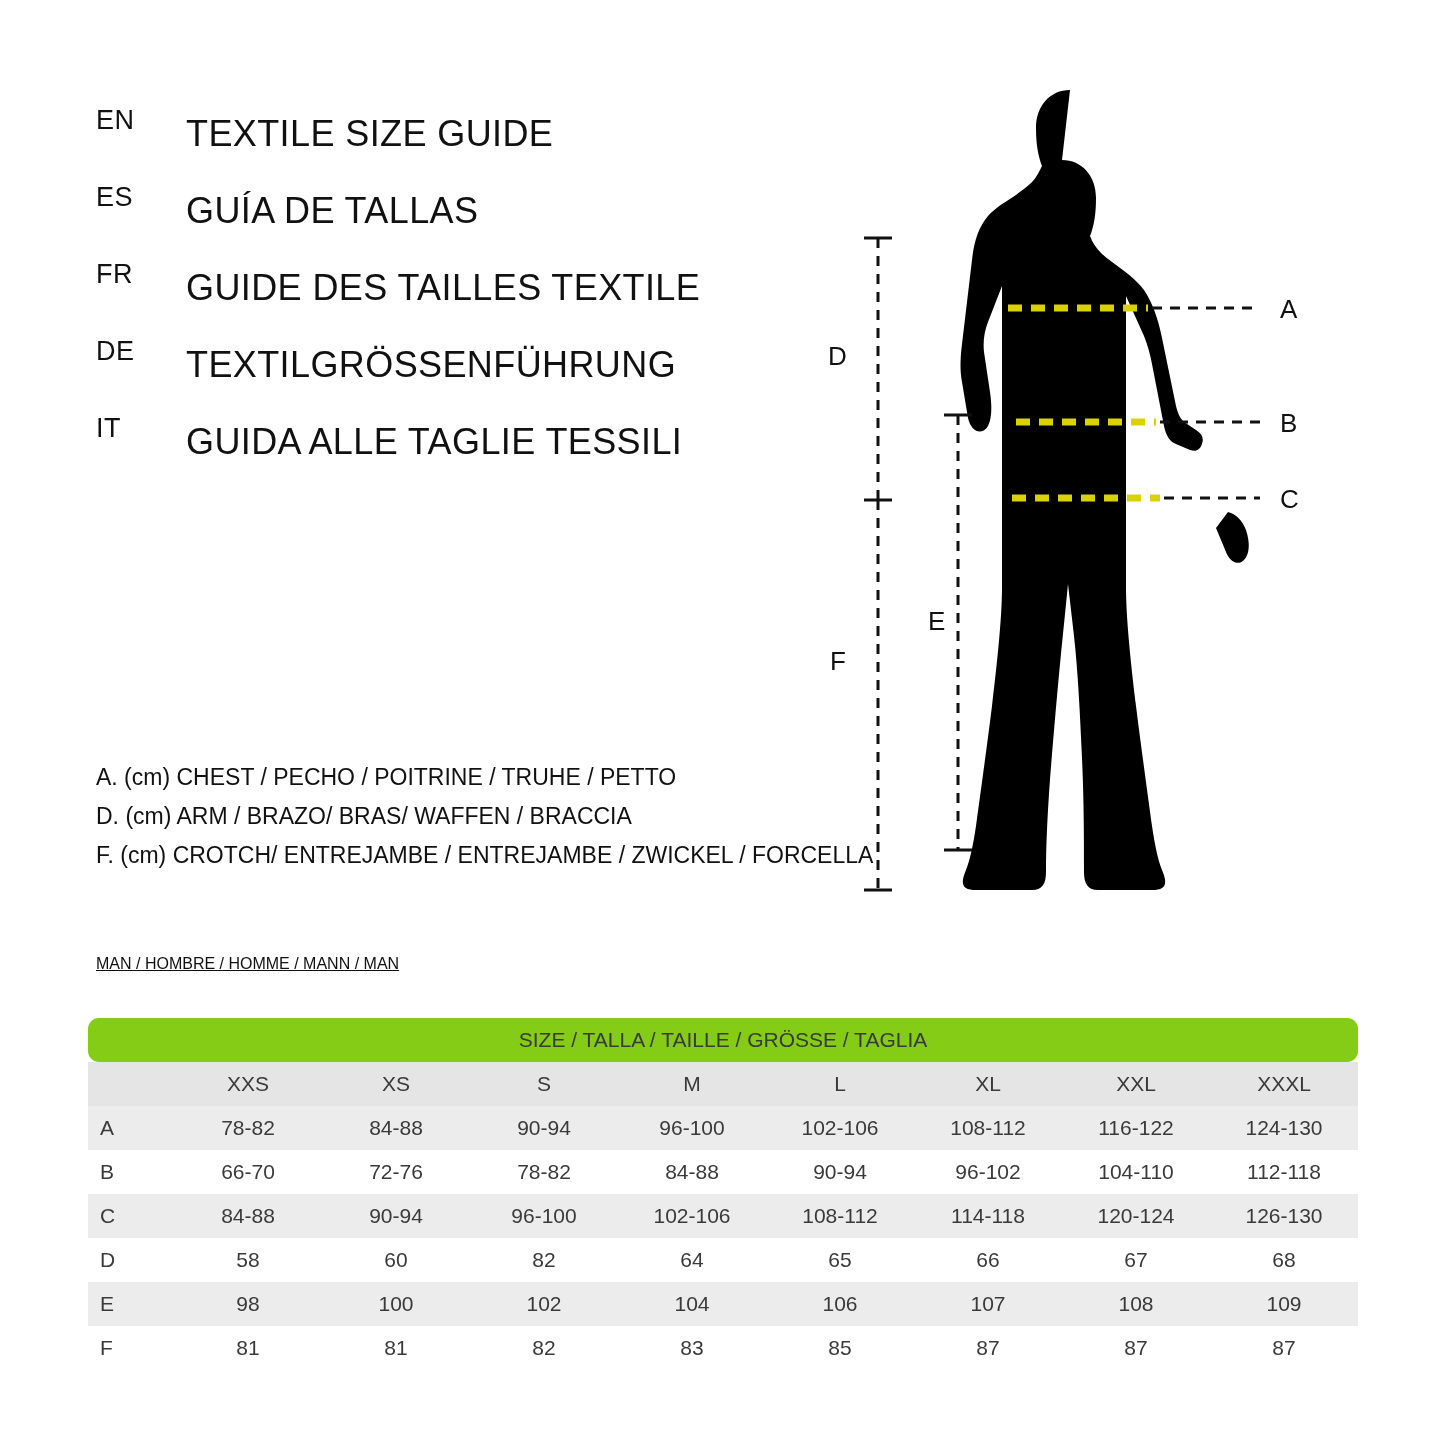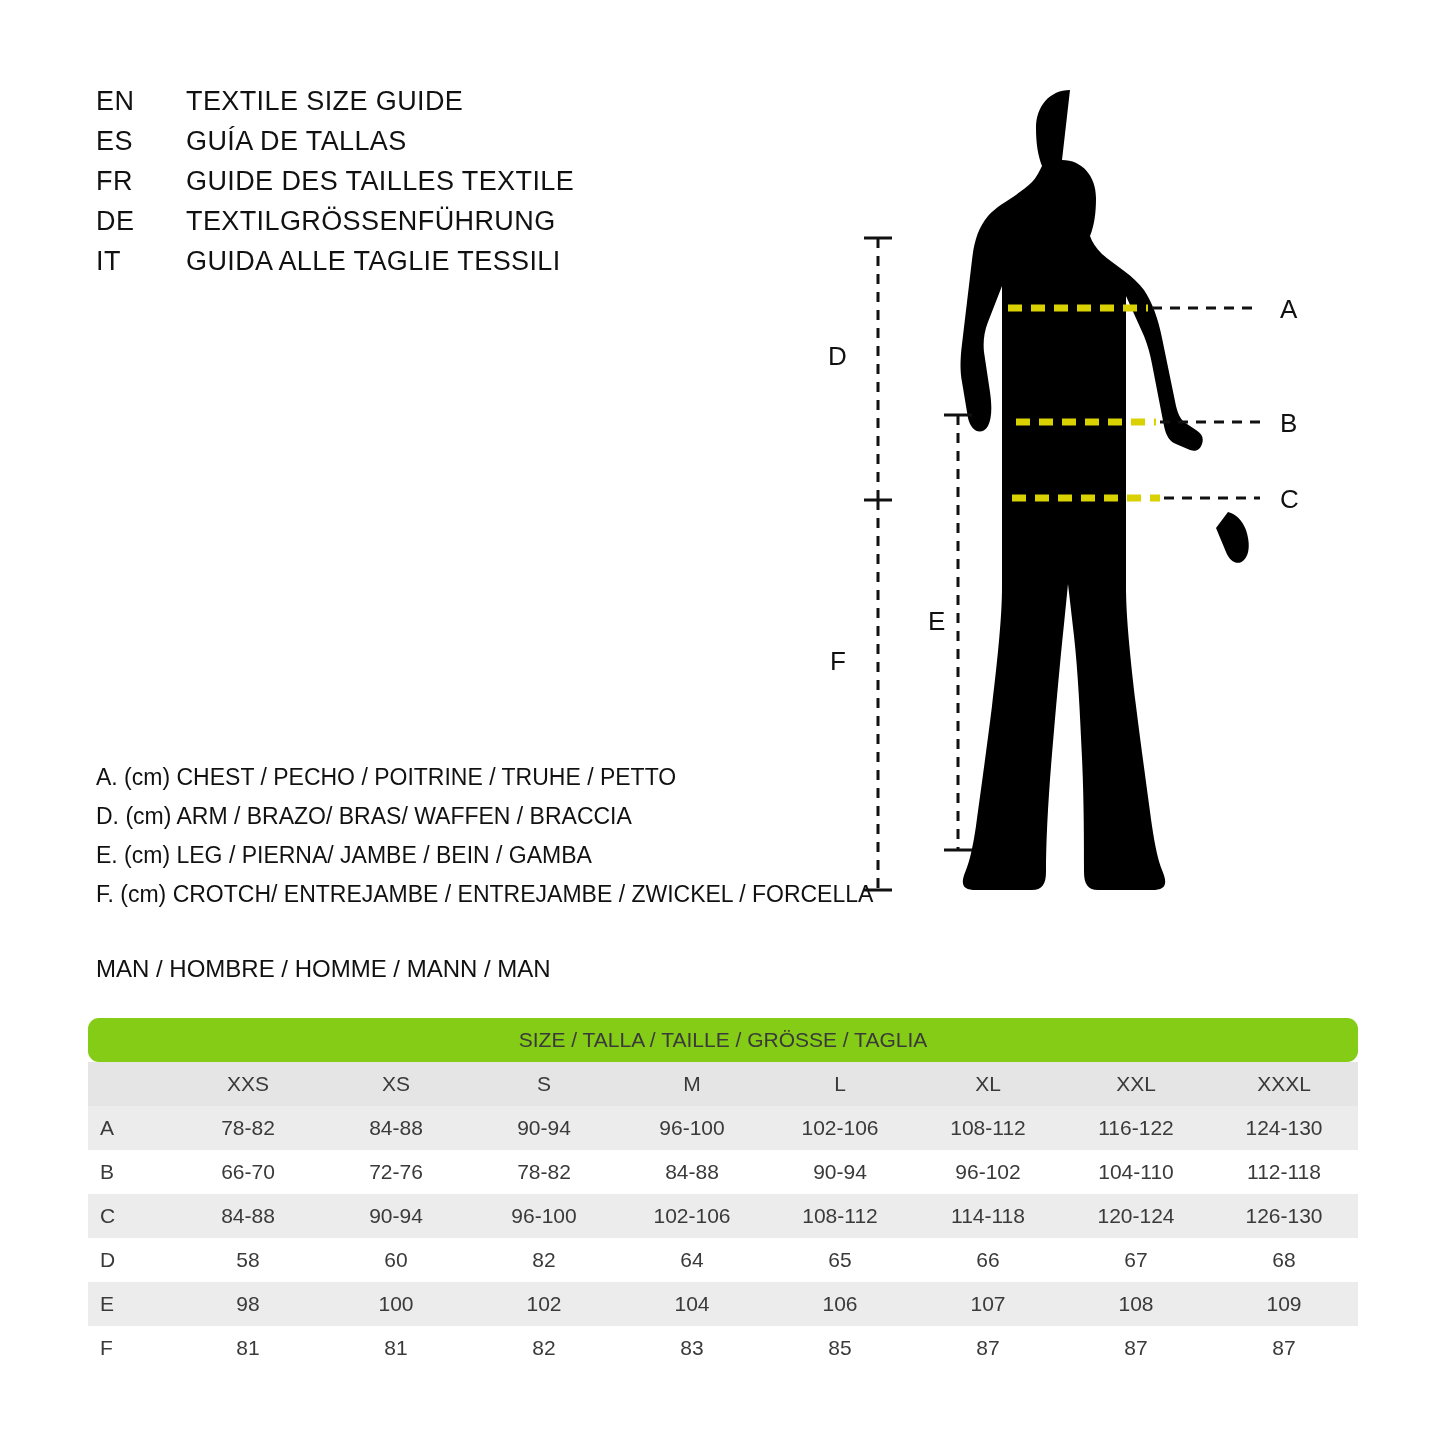--- a/index.html
+++ b/index.html
@@ -29,24 +29,25 @@
     line-height: 1.0;
     margin-bottom: 13px;
   }
   .title-lang {
     width: 90px;
     font-size: 27px;
     letter-spacing: 0.4px;
     color: #111;
   }
   .title-text {
-    font-size: 27px;
+    font-size: 36px;
     letter-spacing: 0.4px;
     color: #111;
     white-space: nowrap;
+    margin-top: 28px;
   }
 
   
   .legend {
     position: absolute;
     left: 96px;
     top: 722px;
     width: 800px;
     margin-top: 44px;
   }
@@ -54,23 +55,24 @@
     font-size: 23px;
     line-height: 1.0;
     margin-bottom: 16px;
     white-space: nowrap;
     color: #111;
   }
   .legend-gender {
     position: absolute;
     left: 96px;
     top: 955px;
-    font-size: 24px;
+    font-size: 16px;
     color: #111;
     white-space: nowrap;
+    text-decoration: underline;
   }
 
   
   .figure-area {
     position: absolute;
     left: 820px;
     top: 60px;
     width: 580px;
     height: 900px;
   }
@@ -136,21 +138,20 @@
   </div>
   <div class="title-row">
     <div class="title-lang">IT</div>
     <div class="title-text">GUIDA ALLE TAGLIE TESSILI</div>
   </div>
 </div>
 
 <div class="legend">
   <div class="legend-line">A. (cm) CHEST / PECHO / POITRINE / TRUHE / PETTO</div>
   <div class="legend-line">D. (cm) ARM / BRAZO/ BRAS/ WAFFEN / BRACCIA</div>
-  <div class="legend-line">E. (cm) LEG / PIERNA/ JAMBE / BEIN / GAMBA</div>
   <div class="legend-line">F. (cm) CROTCH/ ENTREJAMBE / ENTREJAMBE / ZWICKEL / FORCELLA</div>
 </div>
 <div class="legend-gender">MAN / HOMBRE / HOMME / MANN / MAN</div>
 
 <div class="figure-area">
   <svg class="figure-svg" width="580" height="900" viewBox="0 0 580 900" xmlns="http://www.w3.org/2000/svg">
 
     <g fill="#000000">
 
       <path d="M250 30

